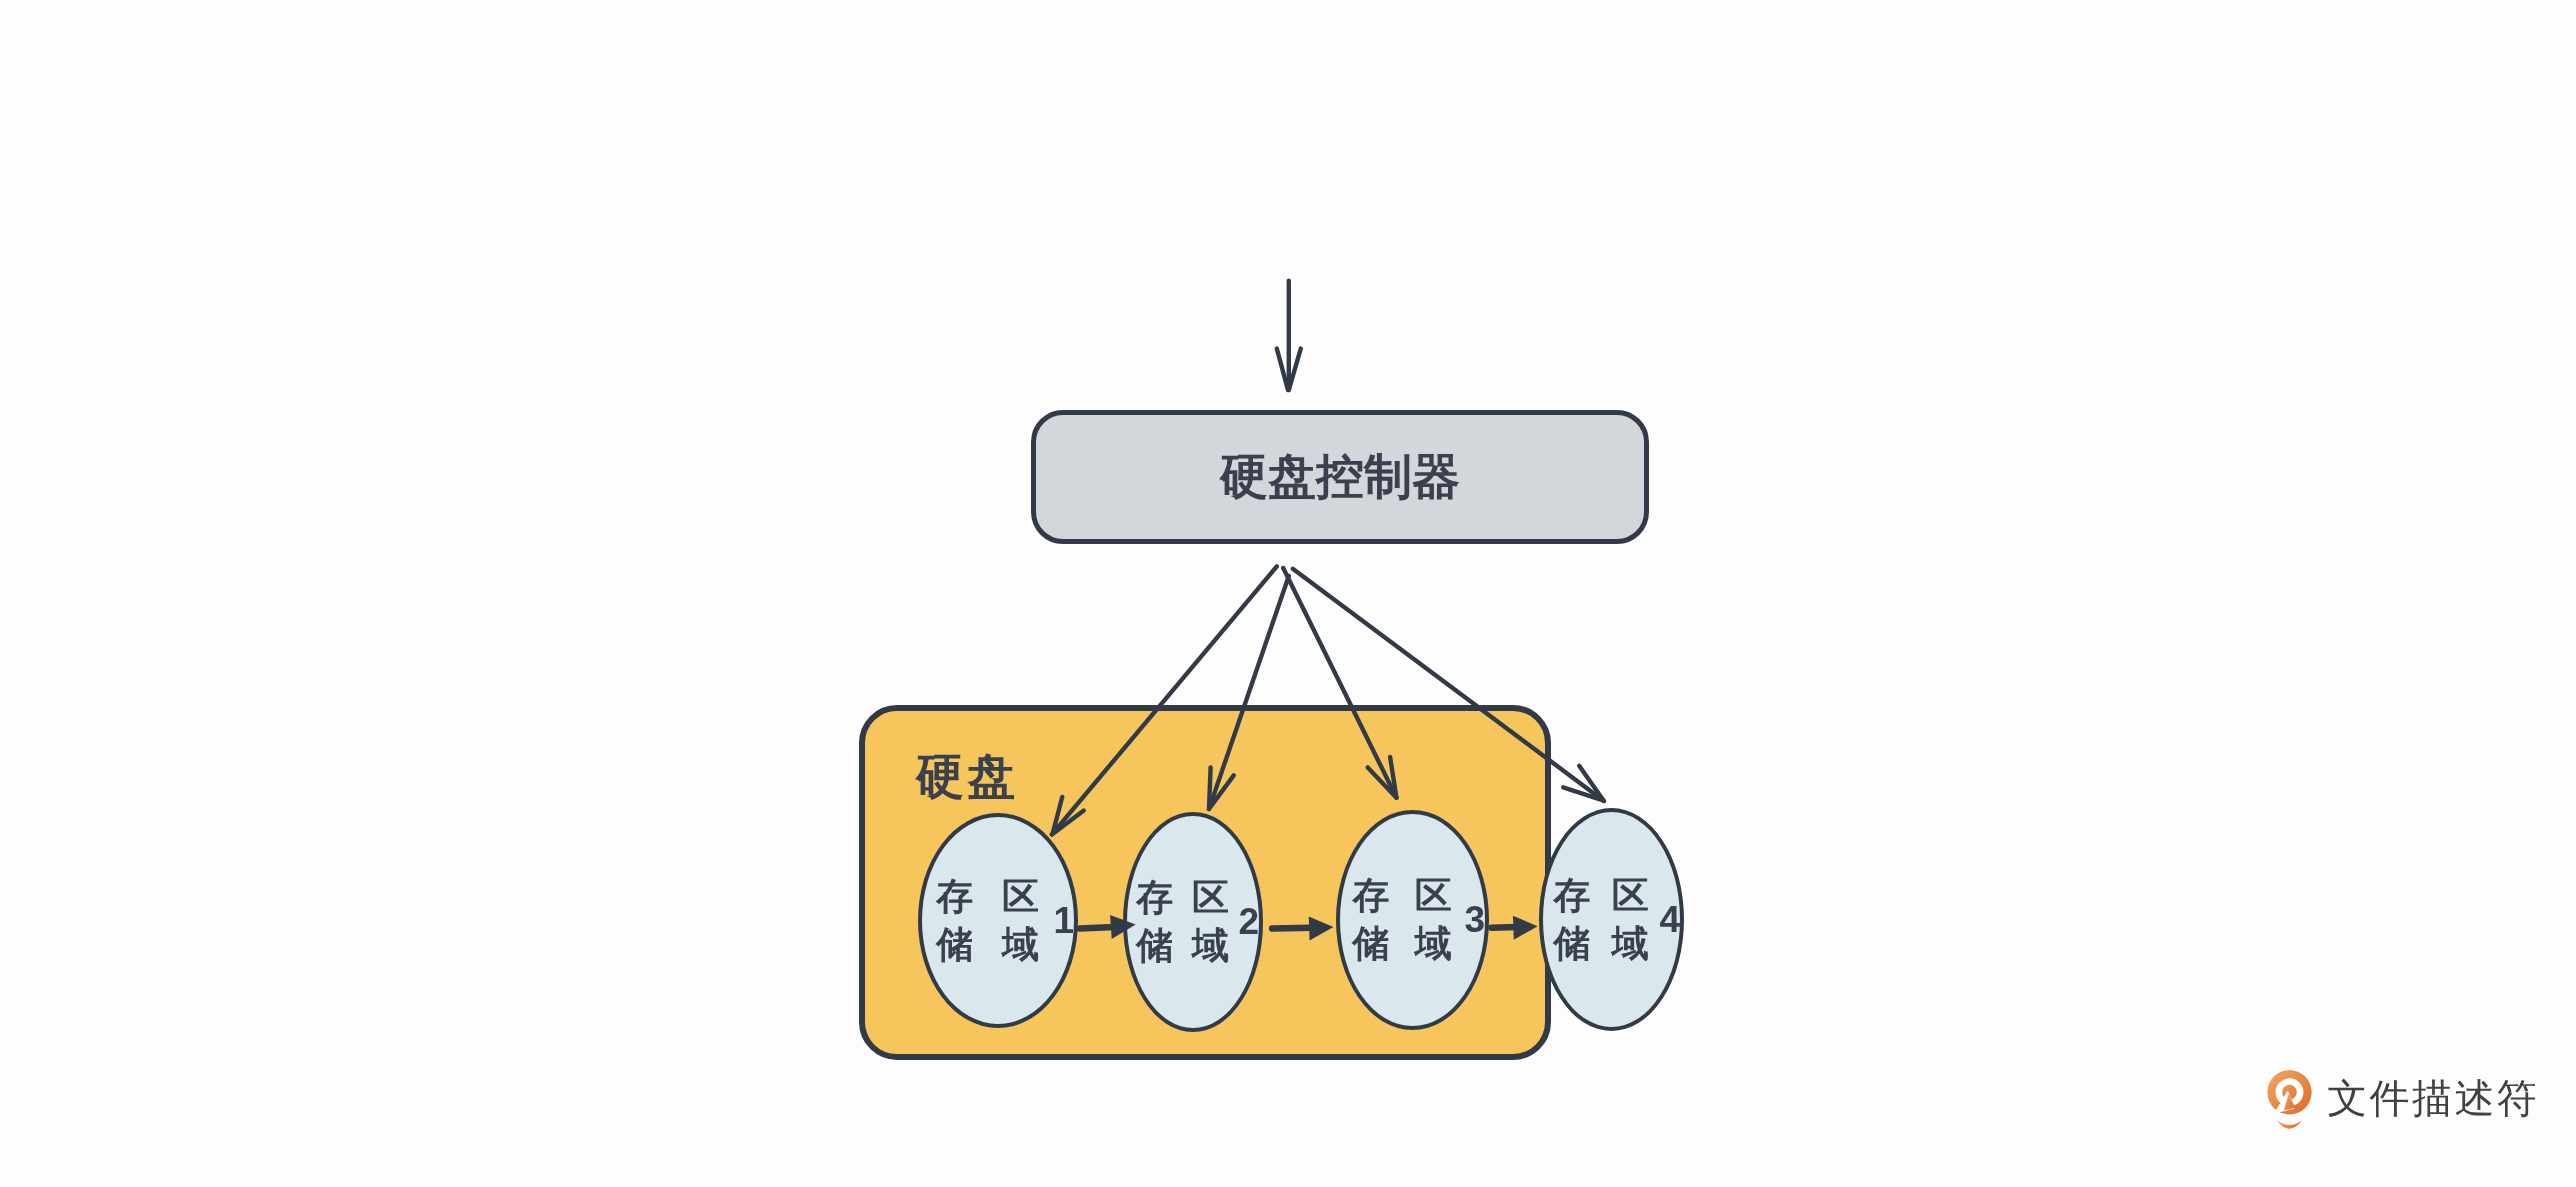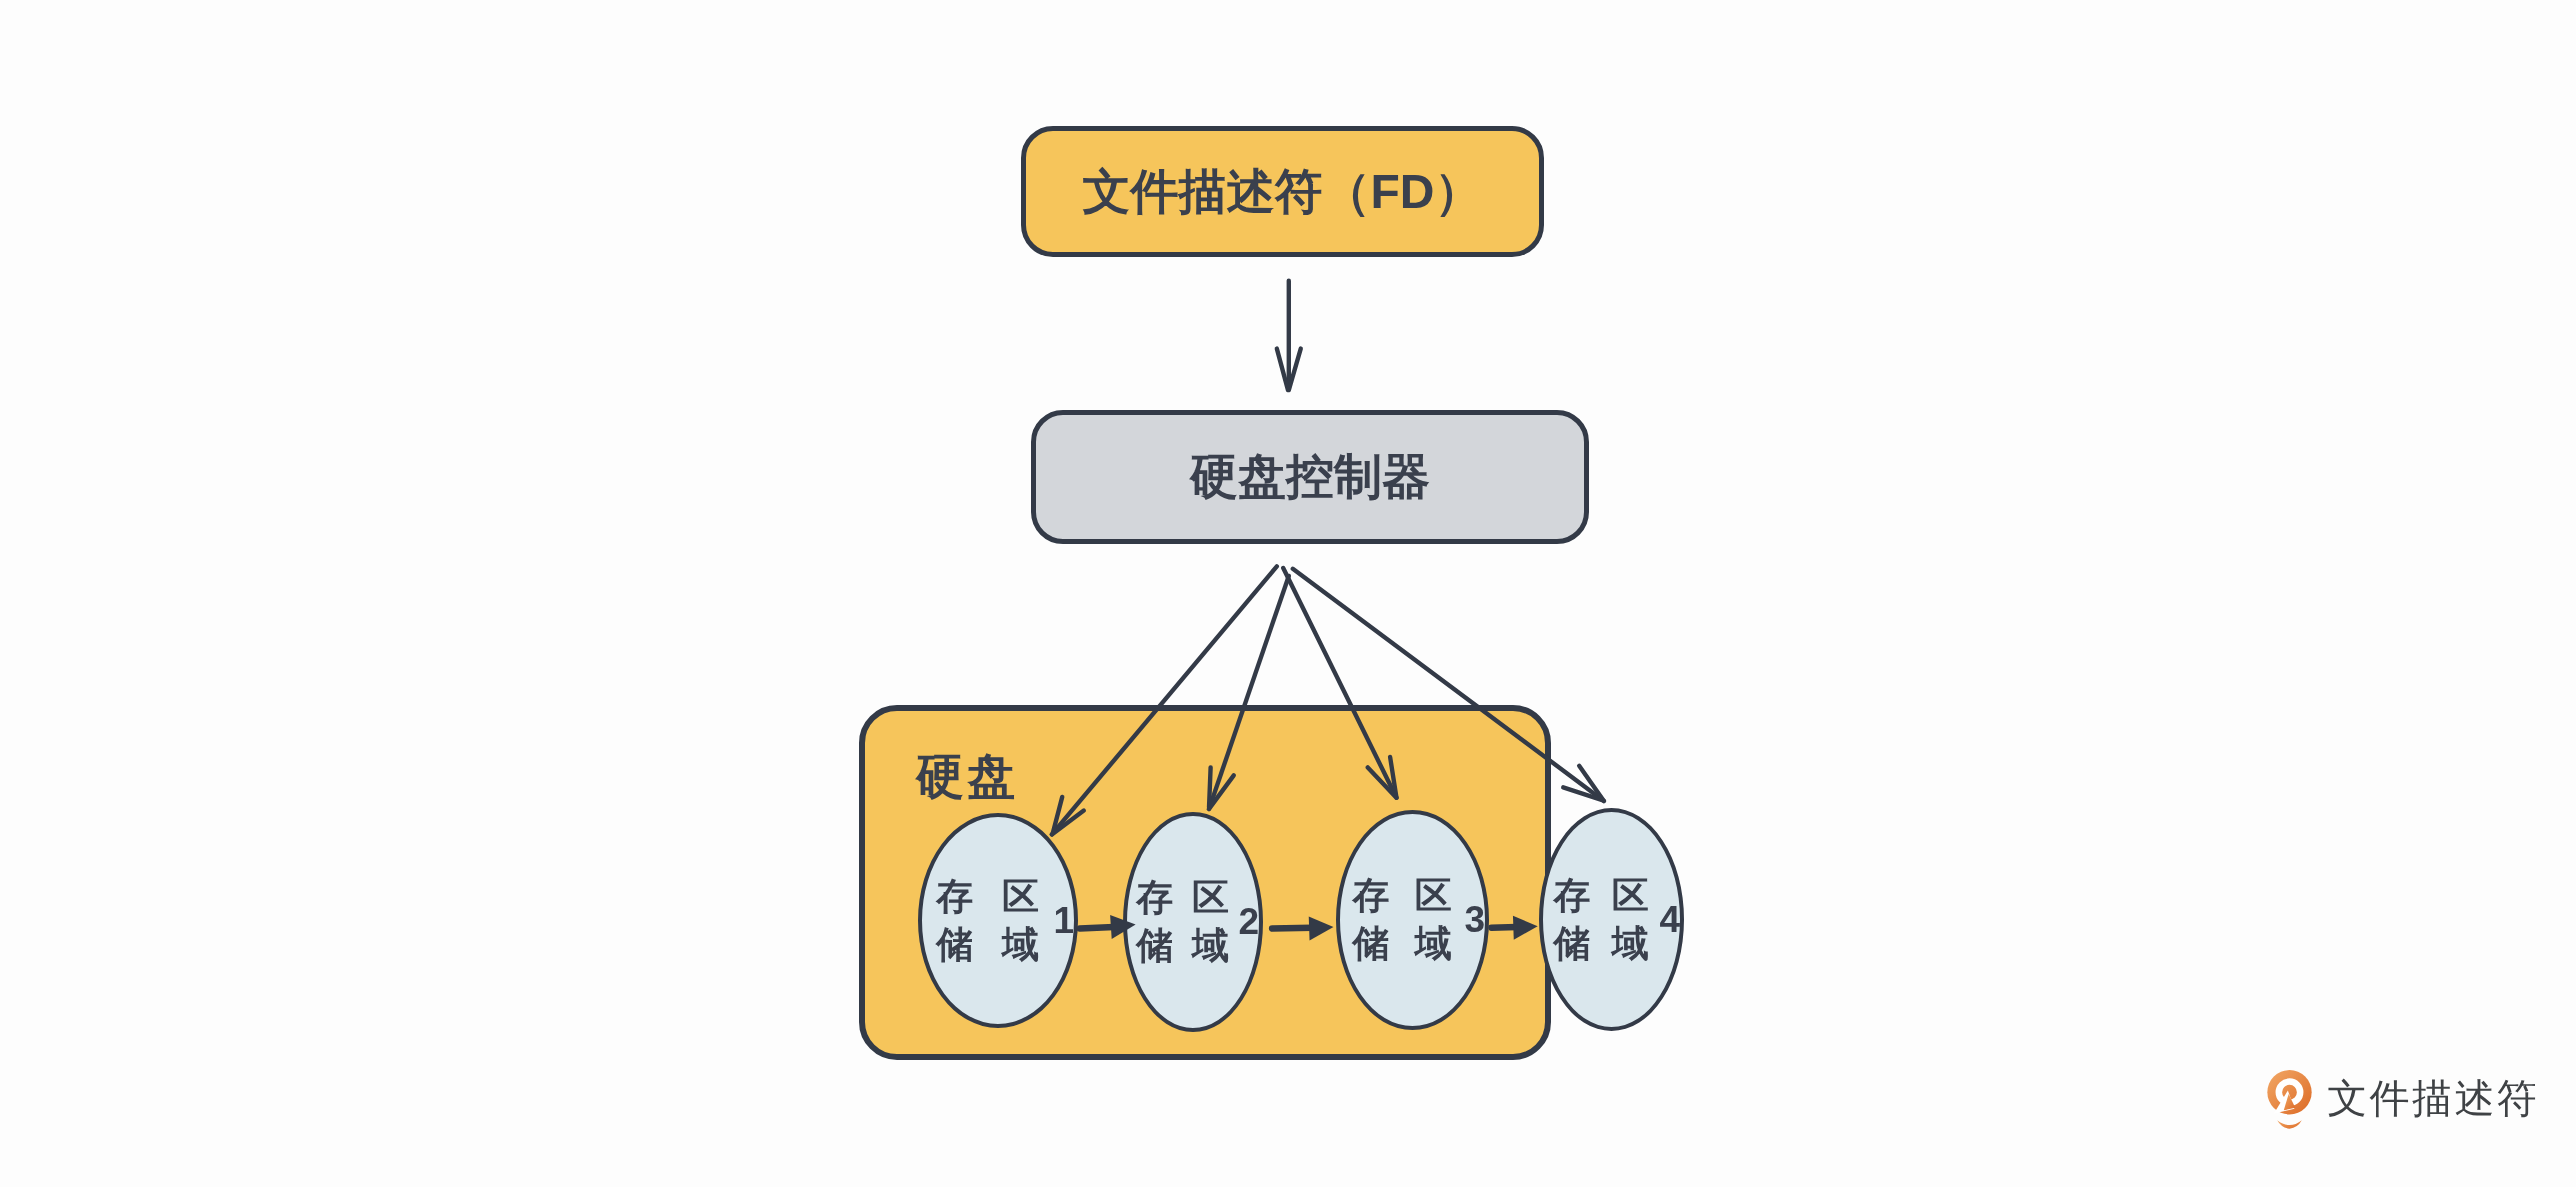--- a/index.html
+++ b/index.html
@@ -9,21 +9,21 @@
   }
   html,body{margin:0;padding:0;}
   body{background:var(--bg);font-family:"Liberation Sans","DejaVu Sans",sans-serif;}
   .canvas{position:relative;width:2576px;height:1187px;background:var(--bg);overflow:hidden;}
 
   .node{position:absolute;box-sizing:border-box;border:5.6px solid var(--stroke);
         display:flex;align-items:center;justify-content:center;
         color:var(--text);font-weight:600;}
   .fd-box{left:1021px;top:126px;width:523px;height:131px;border-radius:32px;
           background:var(--box-yellow);font-size:48px;}
-  .ctrl-box{left:1031px;top:410px;width:558px;height:134px;border-radius:32px;
+  .ctrl-box{left:1031px;top:410px;width:618px;height:134px;border-radius:32px;
           background:var(--box-gray);font-size:48px;}
   .disk-box{left:859px;top:705px;width:692px;height:355px;border-radius:38px;
           background:var(--box-yellow);border-width:6.4px;}
   .disk-label{position:absolute;left:51px;top:34px;font-size:48px;font-weight:600;
           color:var(--text);letter-spacing:3.2px;}
 
   .ellipse{position:absolute;box-sizing:border-box;border:4.8px solid var(--stroke);
           background:var(--ellipse-blue);border-radius:50%;
           display:flex;flex-direction:row;align-items:center;justify-content:center;
           color:var(--text);font-size:37px;line-height:48px;font-weight:600;text-align:center;}
@@ -40,23 +40,20 @@
   .brand{position:absolute;left:2263px;top:1066px;display:flex;align-items:center;}
   .brand-icon{width:53px;height:64px;}
   .brand-text{margin-left:11.2px;font-size:40px;font-weight:500;color:var(--logo-text);
           letter-spacing:2.4px;}
 </style>
 </head>
 <body>
 
 <div class="canvas">
 
-  <div class="node fd-box">
-    <span>文件描述符（FD）</span>
-  </div>
 
   <div class="node ctrl-box">
     <span>硬盘控制器</span>
   </div>
 
   <div class="node disk-box">
     <span class="disk-label">硬盘</span>
   </div>
 
   <div class="ellipse e1">

